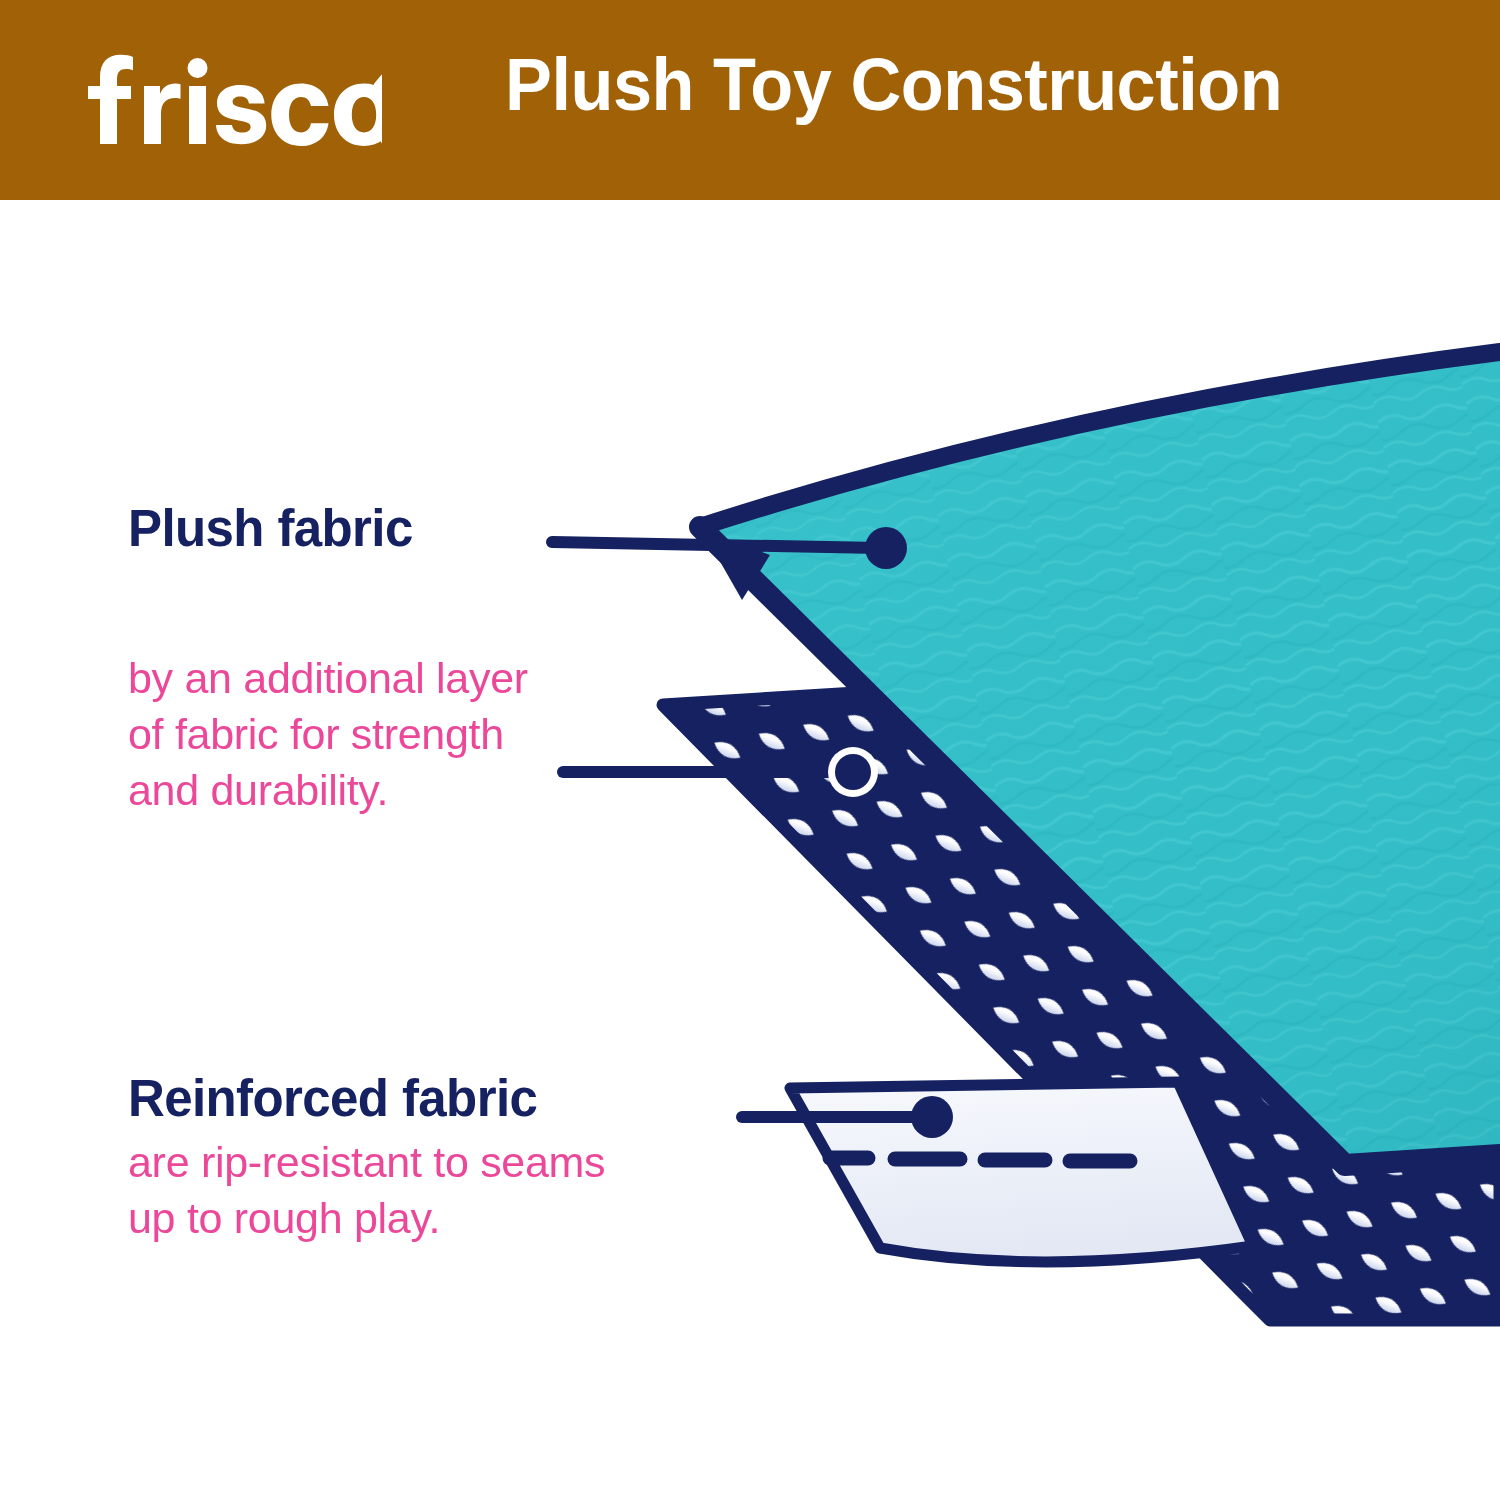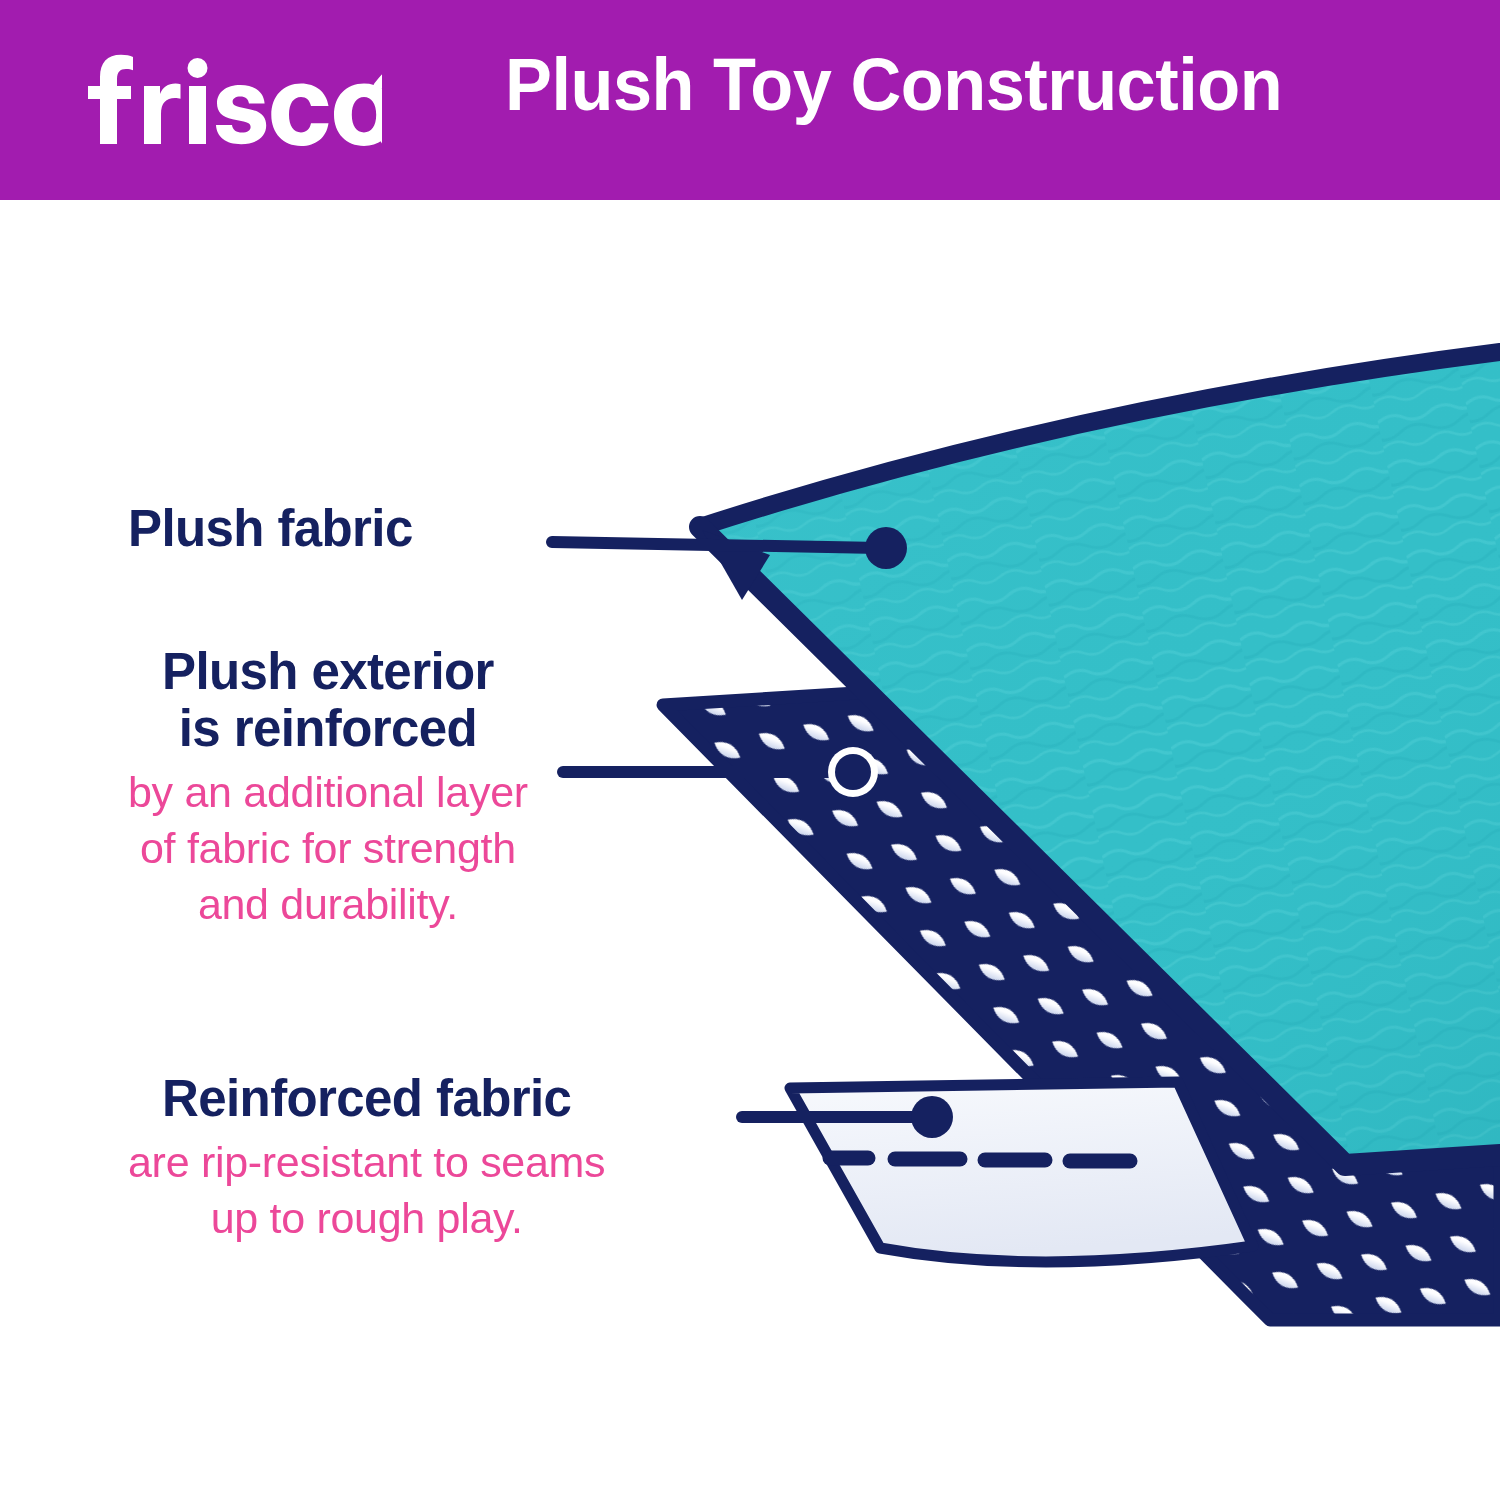--- a/index.html
+++ b/index.html
@@ -22,21 +22,21 @@
     background: #ffffff;
   }
 
   
   .header-bar {
     position: absolute;
     left: 0;
     top: 0;
     width: 1500px;
     height: 200px;
-    background: #a21caf;
+    background: #a16207;
     display: flex;
     align-items: center;
   }
 
   .brand-logo {
     position: absolute;
     left: 82px;
     top: 46px;
     width: 300px;
     height: 105px;
@@ -57,21 +57,20 @@
     transform-origin: left top;
   }
 
   
   .callouts {
     position: absolute;
     left: 0;
     top: 200px;
     width: 800px;
     height: 1300px;
-    text-align: center;
   }
 
   .callout {
     position: absolute;
     left: 128px;
   }
   .callout-1 { top: 300px; }
   .callout-2 { top: 443px; }
   .callout-3 { top: 870px; }
 
@@ -267,22 +266,20 @@
   </div>
 
   <div class="callouts">
 
     <div class="callout callout-1">
       <p class="callout-title">Plush fabric</p>
       <p class="callout-body"></p>
     </div>
 
     <div class="callout callout-2">
-      <p class="callout-title">Plush exterior
-is reinforced</p>
       <p class="callout-body">by an additional layer
 of fabric for strength
 and durability.</p>
     </div>
 
     <div class="callout callout-3">
       <p class="callout-title">Reinforced fabric</p>
       <p class="callout-body">are rip-resistant to seams
 up to rough play.</p>
     </div>

